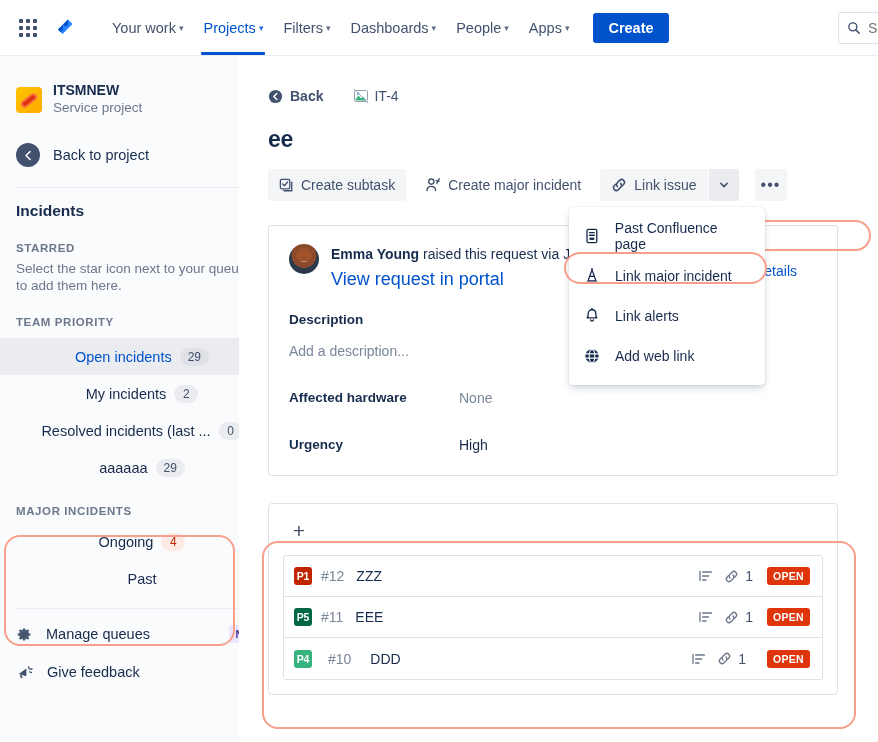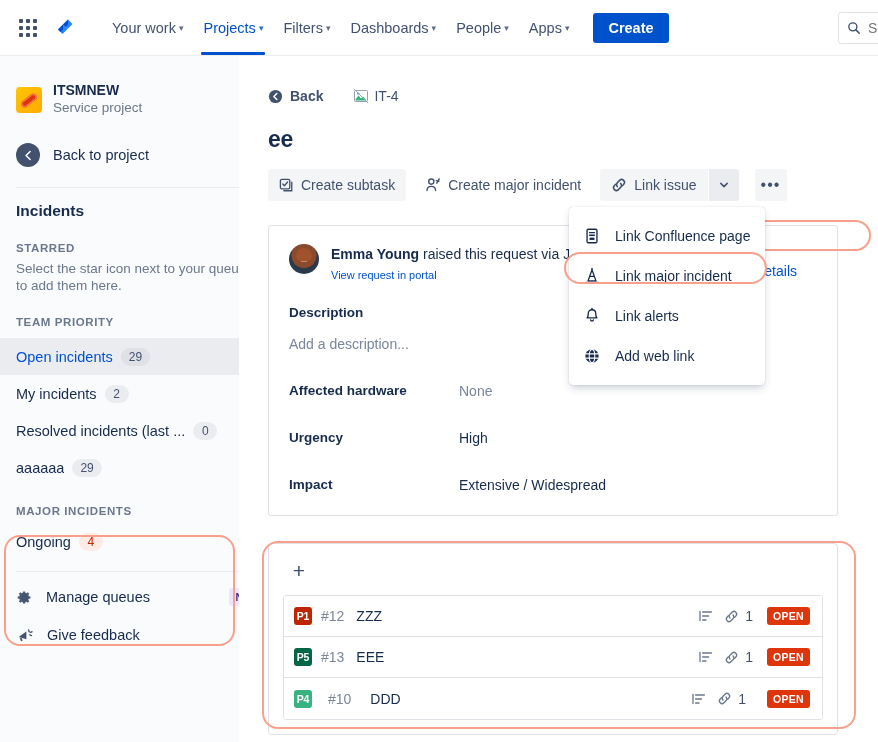--- a/index.html
+++ b/index.html
@@ -108,21 +108,21 @@
   .sb-divider { height: 1px; background: #EBECF0; margin: 16px 16px 0 16px; }
 
   .sb-title { font-size: 15.5px; font-weight: 600; color: #172B4D; padding: 14px 16px 0 16px; }
   .sb-section {
     font-size: 11.5px; font-weight: 700; letter-spacing: .6px;
     color: #6B778C; padding: 0 16px; margin-top: 22px;
   }
   .sb-hint { font-size: 13.5px; color: #6B778C; padding: 6px 16px 0 16px; line-height: 17px; }
 
   .queue {
-    display: flex; align-items: center; justify-content: flex-start;
+    display: flex; align-items: center; justify-content: center;
     height: 37px; padding: 0 16px; cursor: pointer;
     font-size: 14.5px; color: #172B4D;
   }
   .queue.selected { background: #EBECF0; color: #0052CC; font-weight: 400; }
   .queue .qlabel { white-space: nowrap; overflow: hidden; text-overflow: ellipsis; }
   .qcount {
     background: #EBECF0; color: #42526E;
     font-size: 12px; border-radius: 10px;
     padding: 2px 8px; min-width: 24px; text-align: center;
     flex-shrink: 0; margin-left: 8px;
@@ -224,21 +224,21 @@
     border-radius: 9px 9px 5px 5px; background:#A0522D;
   }
   .reporter-text { flex: 1; min-width: 0; }
   .reporter-line { font-size: 14px; color: #172B4D; line-height: 20px; }
   .reporter-line b { font-weight: 700; }
   .hide-details {
     color: #0052CC; font-size: 14px; cursor: pointer;
     position: absolute; right: 20px; top: 19px; white-space: nowrap;
   }
   .portal-link {
-    color: #0052CC; font-size: 11px; cursor: pointer;
+    color: #0052CC; font-size: 18px; cursor: pointer;
     margin-top: 5px; display: inline-block;
   }
   .card-inner { position: relative; }
 
   .desc-label { font-size: 13.5px; font-weight: 700; color: #172B4D; margin-top: 22px; }
   .desc-placeholder { font-size: 14px; color: #7A869A; margin-top: 16px; }
 
   .field-row { display: flex; margin-top: 31px; }
   .field-label { width: 170px; font-size: 13.5px; font-weight: 700; color: #172B4D; flex-shrink: 0; }
   .field-value { font-size: 14px; color: #172B4D; }
@@ -418,20 +418,23 @@
       <span class="qlabel">aaaaaa</span>
       <span class="qcount">29</span>
     </div>
   </div>
 
   <div class="sb-section" style="margin-top:19px;">MAJOR INCIDENTS</div>
   <div style="margin-top:6px;">
     <div class="queue">
       <span class="qlabel">Ongoing</span>
       <span class="qcount danger">4</span>
+    </div>
+    <div class="queue">
+      <span class="qlabel">Past</span>
     </div>
   </div>
 
   <div class="sb-bottom-divider"></div>
 
   <div class="sb-foot" style="margin-top:6px;">
     <svg width="17" height="17" viewBox="0 0 20 20">
       <path d="M10 6.6a3.4 3.4 0 1 0 0 6.8 3.4 3.4 0 0 0 0-6.8zm0 5a1.6 1.6 0 1 1 0-3.2 1.6 1.6 0 0 1 0 3.2z" fill="#42526E"></path>
       <path d="M17 11.2v-2.4l-1.9-.3a5.4 5.4 0 0 0-.6-1.4l1.1-1.5-1.7-1.7-1.5 1.1a5.4 5.4 0 0 0-1.4-.6L10.7 3H8.3l-.3 1.4a5.4 5.4 0 0 0-1.4.6L5.1 3.9 3.4 5.6l1.1 1.5a5.4 5.4 0 0 0-.6 1.4L2 8.8v2.4l1.9.3c.14.5.34.96.6 1.4l-1.1 1.5 1.7 1.7 1.5-1.1c.44.26.9.46 1.4.6l.3 1.4h2.4l.3-1.4c.5-.14.96-.34 1.4-.6l1.5 1.1 1.7-1.7-1.1-1.5c.26-.44.46-.9.6-1.4l1.9-.3z" fill="#42526E" fill-opacity="0.95"></path>
     </svg>
@@ -533,24 +536,20 @@
     <div class="desc-label">Description</div>
     <div class="desc-placeholder">Add a description...</div>
 
     <div class="field-row">
       <div class="field-label">Affected hardware</div>
       <div class="field-value empty">None</div>
     </div>
     <div class="field-row">
       <div class="field-label">Urgency</div>
       <div class="field-value">High</div>
-    </div>
-    <div class="field-row">
-      <div class="field-label">Impact</div>
-      <div class="field-value">Extensive / Widespread</div>
     </div>
   </div>
 
   <div class="linked">
     <div class="linked-head">
       <button class="plus-btn">+</button>
     </div>
     <div class="rows">
 
       <div class="irow">
@@ -566,21 +565,21 @@
             <path d="M6.4 9.6 a2.8 2.8 0 0 1 0-4 l2.2-2.2 a2.8 2.8 0 0 1 4 4 L11.3 8.8" fill="none" stroke="#6B778C" stroke-width="1.4" stroke-linecap="round"></path>
             <path d="M9.6 6.4 a2.8 2.8 0 0 1 0 4 l-2.2 2.2 a2.8 2.8 0 0 1-4-4 L4.7 7.2" fill="none" stroke="#6B778C" stroke-width="1.4" stroke-linecap="round"></path>
           </svg>
           <span class="link-count">1</span>
         </span>
         <span class="open-badge">OPEN</span>
       </div>
 
       <div class="irow">
         <span class="prio" style="background:#006644">P5</span>
-        <span class="inum">#13</span>
+        <span class="inum">#11</span>
         <span class="ikey">EEE</span>
         <span class="row-icons">
           <svg width="16" height="16" viewBox="0 0 16 16">
             <path d="M2 3.5 L2 12.5" stroke="#6B778C" stroke-width="1.3" stroke-linecap="round"></path>
             <path d="M4.6 4 L13.4 4 M4.6 8 L10.6 8 M4.6 12 L8 12" stroke="#6B778C" stroke-width="1.3" stroke-linecap="round"></path>
           </svg>
           <svg width="15" height="15" viewBox="0 0 16 16">
             <path d="M6.4 9.6 a2.8 2.8 0 0 1 0-4 l2.2-2.2 a2.8 2.8 0 0 1 4 4 L11.3 8.8" fill="none" stroke="#6B778C" stroke-width="1.4" stroke-linecap="round"></path>
             <path d="M9.6 6.4 a2.8 2.8 0 0 1 0 4 l-2.2 2.2 a2.8 2.8 0 0 1-4-4 L4.7 7.2" fill="none" stroke="#6B778C" stroke-width="1.4" stroke-linecap="round"></path>
           </svg>
@@ -613,21 +612,21 @@
 
 <div class="ring-linked"></div>
 
 <div class="menu">
   <div class="menu-item">
     <svg width="18" height="18" viewBox="0 0 20 20">
       <rect x="4.5" y="2.5" width="11" height="15" rx="1.5" fill="none" stroke="#172B4D" stroke-width="1.5"></rect>
       <path d="M7.3 6.2 L12.7 6.2 M7.3 9.2 L12.7 9.2" stroke="#172B4D" stroke-width="1.5" stroke-linecap="round"></path>
       <rect x="7.3" y="11.8" width="5.4" height="2.6" fill="#172B4D"></rect>
     </svg>
-    <span>Link Confluence page</span>
+    <span>Past Confluence page</span>
   </div>
   <div class="menu-item">
     <svg width="18" height="18" viewBox="0 0 20 20">
       <path d="M10 3.2 L14.4 15.4 L5.6 15.4 Z" fill="none" stroke="#172B4D" stroke-width="1.5" stroke-linejoin="round"></path>
       <path d="M7.6 10.4 L12.4 10.4" stroke="#172B4D" stroke-width="1.5" stroke-linecap="round"></path>
       <path d="M3.6 17.2 L16.4 17.2" stroke="#172B4D" stroke-width="1.5" stroke-linecap="round"></path>
       <circle cx="10" cy="2.2" r="1" fill="#172B4D"></circle>
     </svg>
     <span>Link major incident</span>
   </div>

